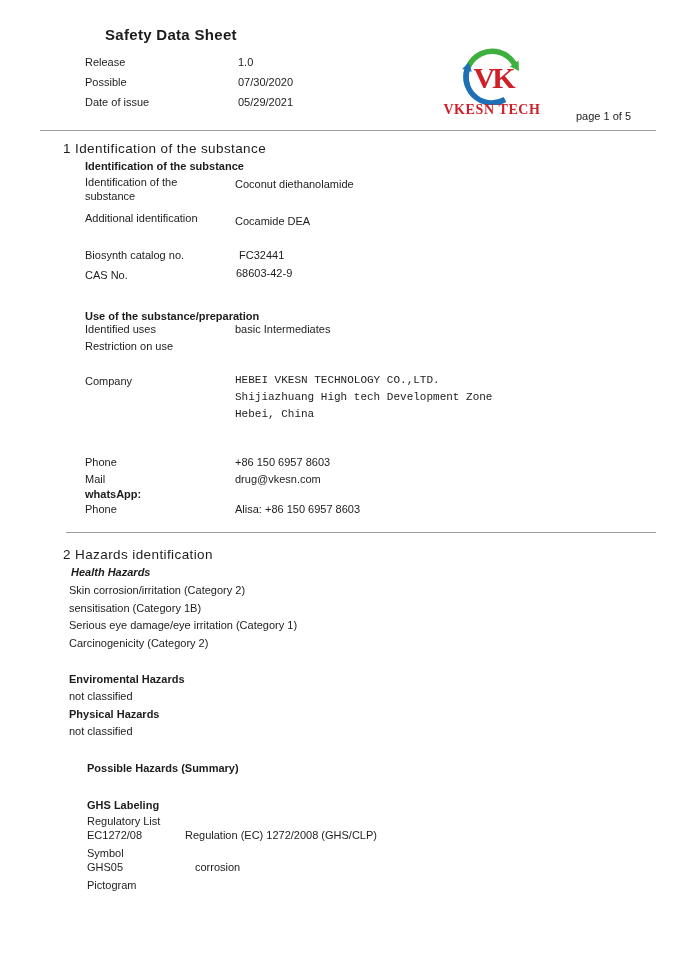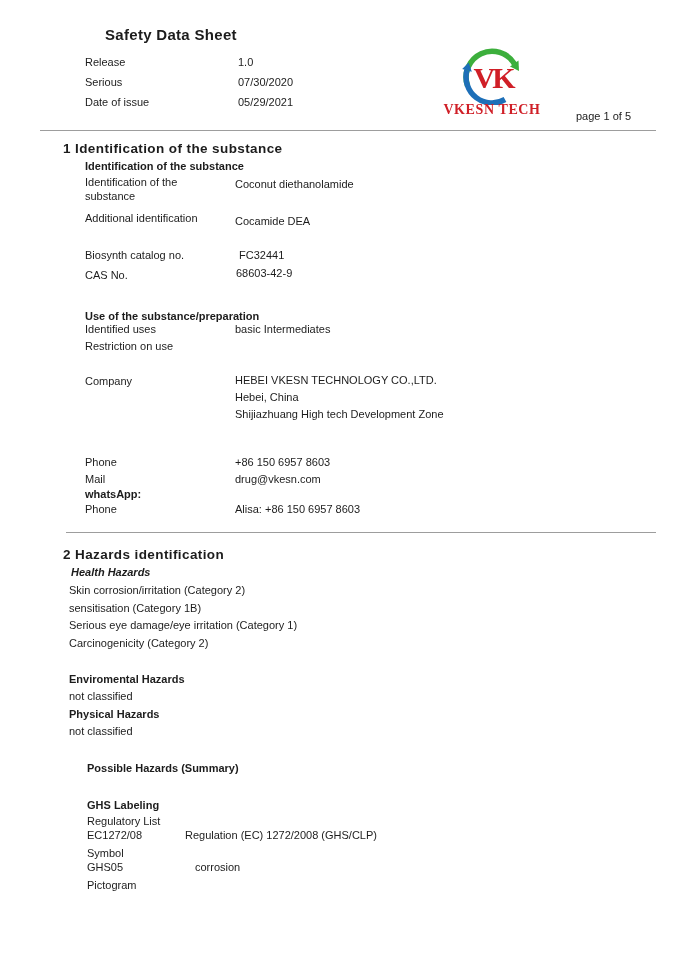--- a/index.html
+++ b/index.html
@@ -6,36 +6,36 @@
   html,body { margin:0; padding:0; background:#ffffff; }
   .page { position:relative; width:700px; height:980px; background:#ffffff;
           font-family:"Liberation Sans", sans-serif; font-size:11px; color:#1c1c1c; overflow:hidden; }
   .abs  { position:absolute; line-height:14px; white-space:nowrap; }
   .i    { }
   .b    { font-weight:bold; }
   .bi   { font-weight:bold; font-style:italic; }
   .wrap { white-space:normal; }
   .rule { position:absolute; height:1px; background:#9d9d9d; }
   .title{ font-size:15px; font-weight:bold; letter-spacing:0.3px; }
-  .h1   { font-size:13.5px; font-weight:bold; letter-spacing:0.4px; }
+  .h1   { font-size:13.5px; font-weight:normal; letter-spacing:0.4px; }
   .brand{ font-family:"Liberation Serif", serif; font-weight:bold; font-size:14px;
           color:#d01f27; letter-spacing:0.6px; text-align:center; }
   .pagenum { text-align:center; }
-  .lh17 { line-height:17px; }
+  .lh17 { line-height:17px;font-family:Liberation Mono, monospace; }
 </style>
 </head>
 <body>
 
 <div class="page">
 
   <div class="abs title" style="left:105px;top:28px">Safety Data Sheet</div>
 
   <div class="abs i" style="left:85px;top:55px">Release</div>
   <div class="abs" style="left:238px;top:55px">1.0</div>
-  <div class="abs i" style="left:85px;top:75px">Serious</div>
+  <div class="abs i" style="left:85px;top:75px">Possible</div>
   <div class="abs" style="left:238px;top:75px">07/30/2020</div>
   <div class="abs i" style="left:85px;top:95px">Date of issue</div>
   <div class="abs" style="left:238px;top:95px">05/29/2021</div>
 
   <svg class="abs" style="left:432px;top:37px" width="120" height="68" viewBox="0 0 120 68">
     <path d="M 35.6 48.9 A 26 26 0 0 1 82.5 27" fill="none" stroke-width="5.5" stroke="#3caf3c"></path>
     <polygon points="87,34 78,29.5 86.5,23.5" fill="#3caf3c"></polygon>
     <path d="M 73 62.5 A 26 26 0 0 1 34.9 33.3" fill="none" stroke-width="5.5" stroke="#1d6fb8"></path>
     <polygon points="36.7,25.5 39.8,34.8 30.2,32" fill="#1d6fb8"></polygon>
     <text x="61" y="51" text-anchor="middle" font-family="Liberation Serif, serif" font-weight="bold" font-size="30" letter-spacing="-3" fill="#d01f27">VK</text>
@@ -64,22 +64,22 @@
   <div class="abs b" style="left:85px;top:309px">Use of the substance/preparation</div>
 
   <div class="abs i" style="left:85px;top:322px">Identified uses</div>
   <div class="abs" style="left:235px;top:322px">basic Intermediates</div>
 
   <div class="abs i" style="left:85px;top:339px">Restriction on use</div>
 
   <div class="abs i" style="left:85px;top:374px">Company</div>
   <div class="abs lh17" style="left:235px;top:372px">
     <div>HEBEI VKESN TECHNOLOGY CO.,LTD.</div>
+    <div>Shijiazhuang High tech Development Zone</div>
     <div>Hebei, China</div>
-    <div>Shijiazhuang High tech Development Zone</div>
   </div>
 
   <div class="abs i" style="left:85px;top:455px">Phone</div>
   <div class="abs" style="left:235px;top:455px">+86 150 6957 8603</div>
 
   <div class="abs i" style="left:85px;top:472px">Mail</div>
   <div class="abs" style="left:235px;top:472px">drug@vkesn.com</div>
 
   <div class="abs b" style="left:85px;top:487px">whatsApp:</div>
 

